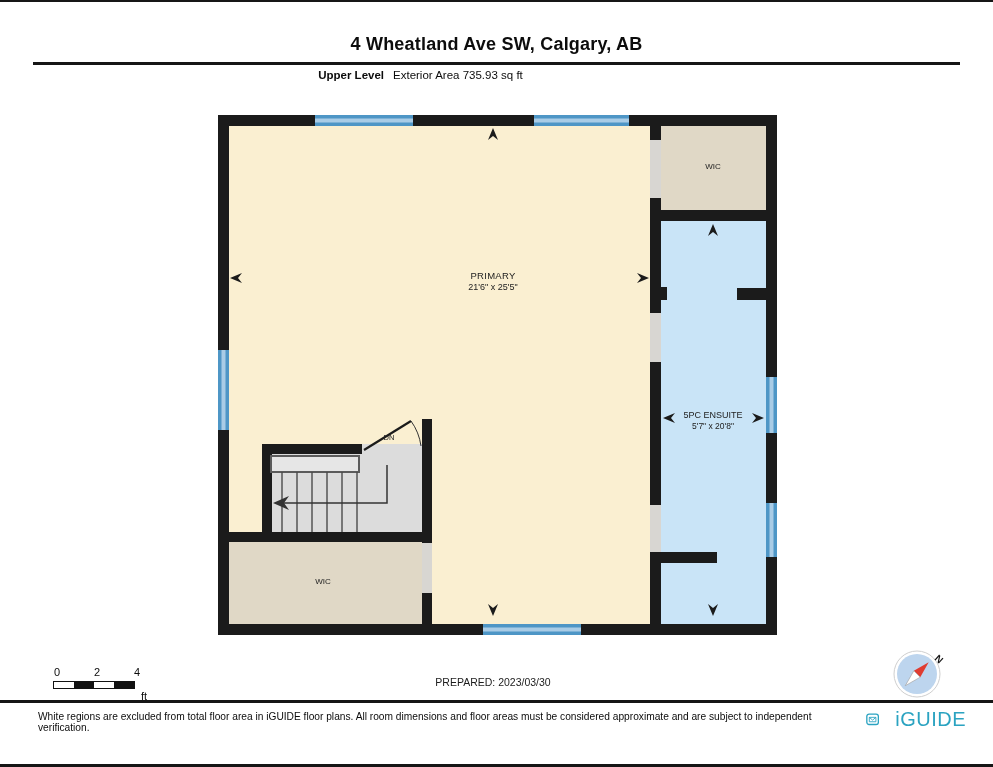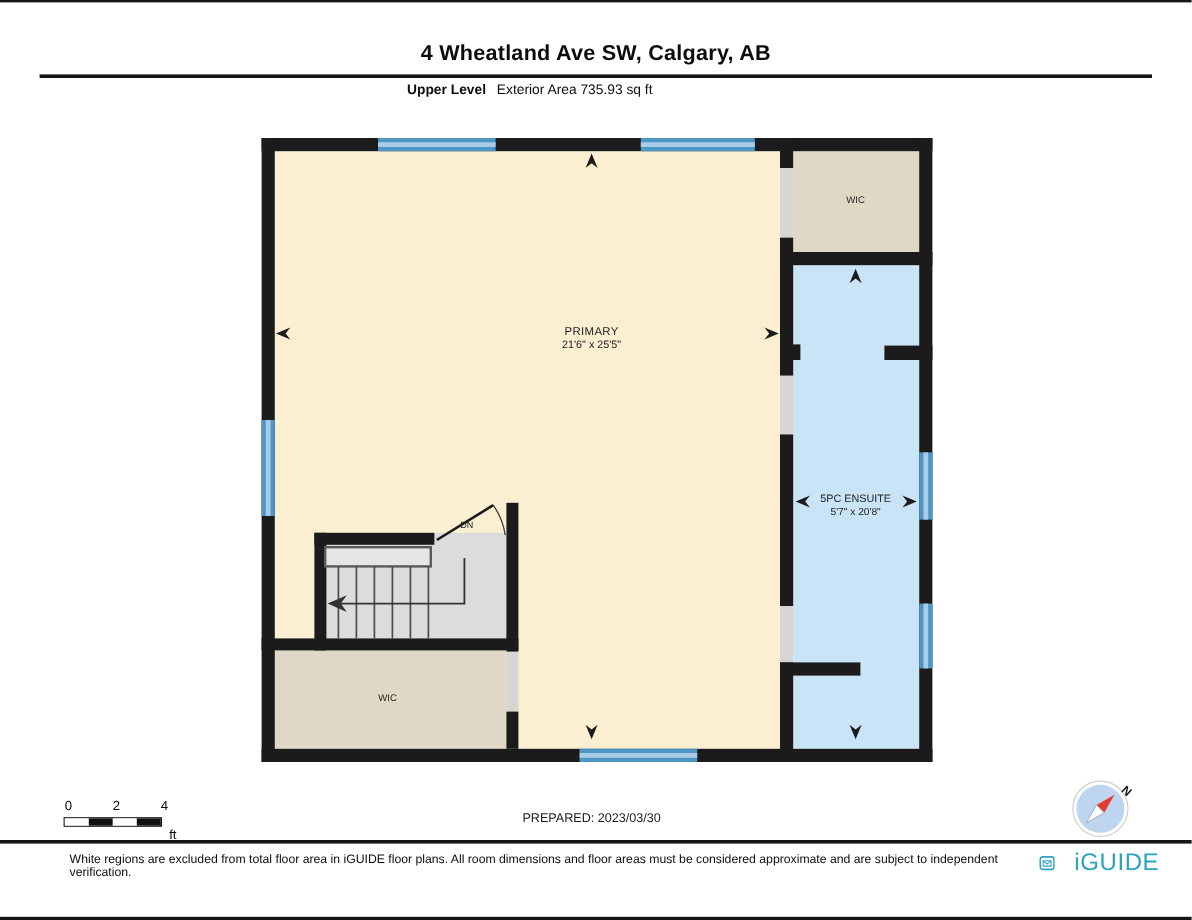--- a/index.html
+++ b/index.html
@@ -4,34 +4,34 @@
 <style>
   html,body{margin:0;padding:0;background:#fff;}
   body{width:993px;height:767px;position:relative;overflow:hidden;
        font-family:"Liberation Sans",sans-serif;color:#111;}
   .abs{position:absolute;}
   #top-border{left:0;top:0;width:993px;height:2px;background:#161616;}
   #bottom-border{left:0;top:764px;width:993px;height:3px;background:#161616;}
   #page-title{left:0;top:34px;width:993px;text-align:center;
               font-size:18px;font-weight:bold;letter-spacing:.2px;color:#0c0c0c;}
   #title-rule{left:33px;top:62px;width:927px;height:3px;background:#161616;}
-  #subtitle{left:0;top:69px;width:841px;text-align:center;font-size:11.5px;color:#0c0c0c;margin-left:21px;}
+  #subtitle{left:0;top:69px;width:841px;text-align:center;font-size:11.5px;color:#0c0c0c;}
   #subtitle .lvl{font-weight:bold;}
   #subtitle .area{margin-left:9px;font-weight:normal;}
   #plan-svg{left:0;top:0;}
   #scalebar{left:50px;top:666px;width:110px;height:30px;font-size:11px;}
   #scalebar .num{position:absolute;top:0;width:12px;text-align:center;color:#0c0c0c;}
   #sb-bar{position:absolute;left:3px;top:15px;width:80px;height:6px;border:1px solid #111;
           display:flex;}
   #sb-bar div{width:20px;height:6px;}
   .sb-w{background:#fff;} .sb-b{background:#111;}
   #sb-ft{position:absolute;left:91px;top:24px;color:#0c0c0c;}
   #prepared{left:0;top:676px;width:986px;text-align:center;font-size:10.5px;color:#1c1c1c;}
   #footer-rule{left:0;top:700px;width:993px;height:3px;background:#161616;}
-  #disclaimer{left:38px;top:711px;width:790px;font-size:10.2px;color:#0c0c0c;margin-left:20px;}
+  #disclaimer{left:38px;top:711px;width:790px;font-size:10.2px;color:#0c0c0c;}
   #brand{left:866px;top:705px;width:100px;height:28px;display:flex;align-items:center;}
   #brand-text{font-size:20px;letter-spacing:.5px;margin-left:16px;}
   text{font-family:"Liberation Sans",sans-serif;}
 </style>
 </head>
 <body>
 
 <div class="abs" id="top-border"></div>
 
 <div class="abs" id="page-title">4 Wheatland Ave SW, Calgary, AB</div>

